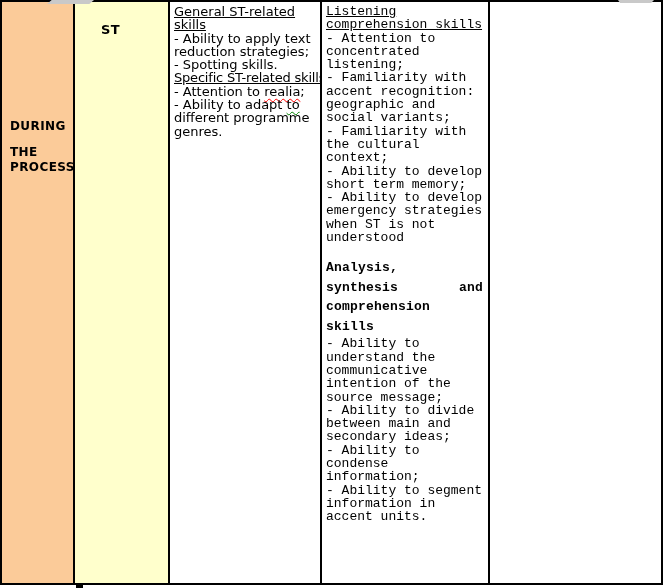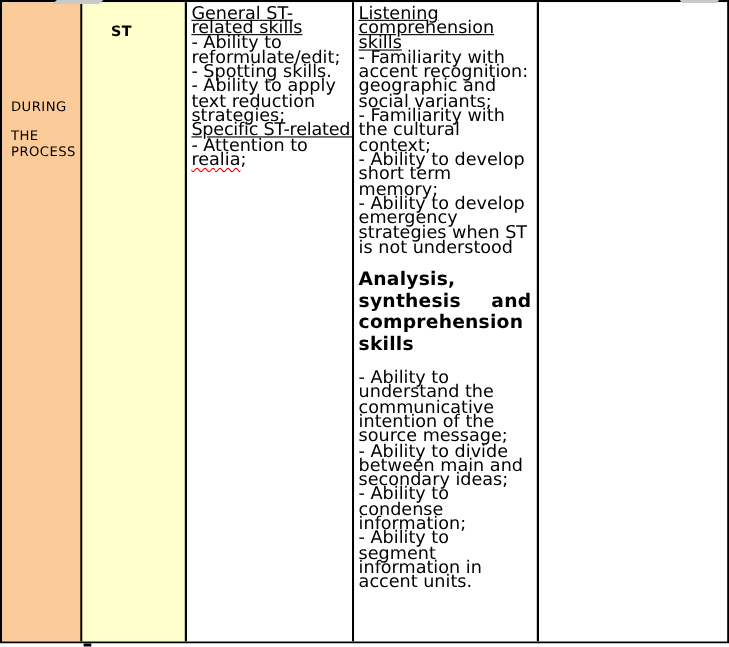--- a/index.html
+++ b/index.html
@@ -9,42 +9,42 @@
     font-family:"DejaVu Sans", sans-serif; color:#000000; overflow:hidden;
   }
   .ttable {
     position:absolute; left:0; top:0; width:663px; height:585px;
     border:2px solid #000000; display:flex; background:#ffffff;
   }
   .col { height:100%; border-right:2px solid #000000; overflow:hidden; }
   .col-phase   { width:73px;  background:#FBCB99; }
   .col-mode    { width:95px;  background:#FFFFCC; }
   .col-st      { width:152px; background:#ffffff; padding:3px 2px 0 4px; }
-  .col-listen  { width:168px; background:#ffffff; padding:3px 5px 0 4px; }
+  .col-listen  { width:168px; background:#ffffff; padding:3px 5px 0 4px;font-family:Liberation Mono, monospace; }
   .col-empty   { width:171px; background:#ffffff; border-right:none; }
 
   .phase-text {
-    padding:88px 2px 0 8px; font-weight:normal; font-size:12px;
+    padding:117px 2px 0 8px; font-weight:bold; font-size:12px;
     line-height:15px; letter-spacing:0.4px;
   }
   .phase-gap { height:11px; }
 
   .st-label {
     padding-top:20px; padding-right:22px; text-align:center;
     font-weight:bold; font-size:13px; letter-spacing:0.5px;
   }
 
-  .bullet, .heading { font-size:16px; line-height:13.3px; }
+  .bullet, .heading { font-size:13px; line-height:13.3px; }
   .heading { text-decoration:underline; }
   .heading-general { max-width:132px; }
   .heading-specific { white-space:nowrap; letter-spacing:-0.2px; }
 
   .analysis-heading {
-    margin-top:14px; margin-bottom:13px; font-weight:bold;
-    font-size:17px; line-height:19.5px; letter-spacing:0.2px;
+    margin-top:14px; margin-bottom:1px; font-weight:bold;
+    font-size:13px; line-height:19.5px; letter-spacing:0.2px;
   }
   .jline { display:flex; justify-content:space-between; }
 
   .sp-red {
     text-decoration:underline; text-decoration-style:wavy;
     text-decoration-color:#FF0000; text-decoration-thickness:1px;
     text-underline-offset:2px;
   }
   .sp-green {
     text-decoration:underline; text-decoration-style:wavy;
@@ -82,29 +82,30 @@
         <div>PROCESS</div>
       </div>
     </div>
 
     <div class="col col-mode">
       <div class="st-label">ST</div>
     </div>
 
     <div class="col col-st">
       <div class="heading heading-general">General ST-related skills</div>
-      <div class="bullet">- Ability to reformulate/edit;</div>
+      <div class="bullet">- Ability to apply text reduction strategies;</div>
       <div class="bullet">- Spotting skills.</div>
-      <div class="bullet">- Ability to apply text reduction strategies;</div>
       <div class="heading heading-specific">Specific ST-related skills</div>
       <div class="bullet"><span>- Attention to </span><span class="sp-red">realia</span><span>;</span></div>
+      <div class="bullet"><span>- Ability to adapt </span><span class="sp-green">to</span><span> different programme genres.</span></div>
     </div>
 
     <div class="col col-listen">
       <div class="heading">Listening comprehension skills</div>
+      <div class="bullet">- Attention to concentrated listening;</div>
       <div class="bullet">- Familiarity with accent recognition: geographic and social variants;</div>
       <div class="bullet">- Familiarity with the cultural context;</div>
       <div class="bullet">- Ability to develop short term memory;</div>
       <div class="bullet">- Ability to develop emergency strategies when ST is not understood</div>
 
       <div class="analysis-heading">
         <div>Analysis,</div>
         <div class="jline">
           <span>synthesis</span>
           <span>and</span>

